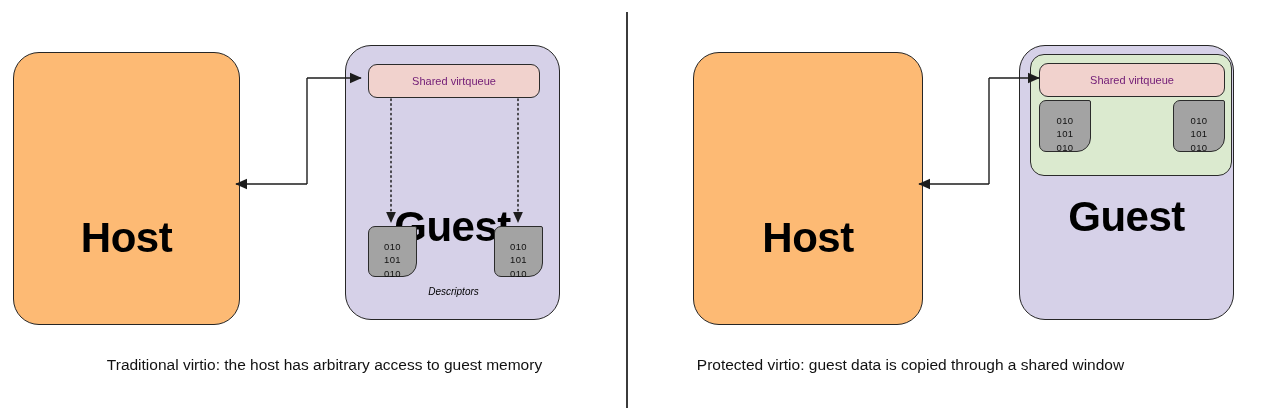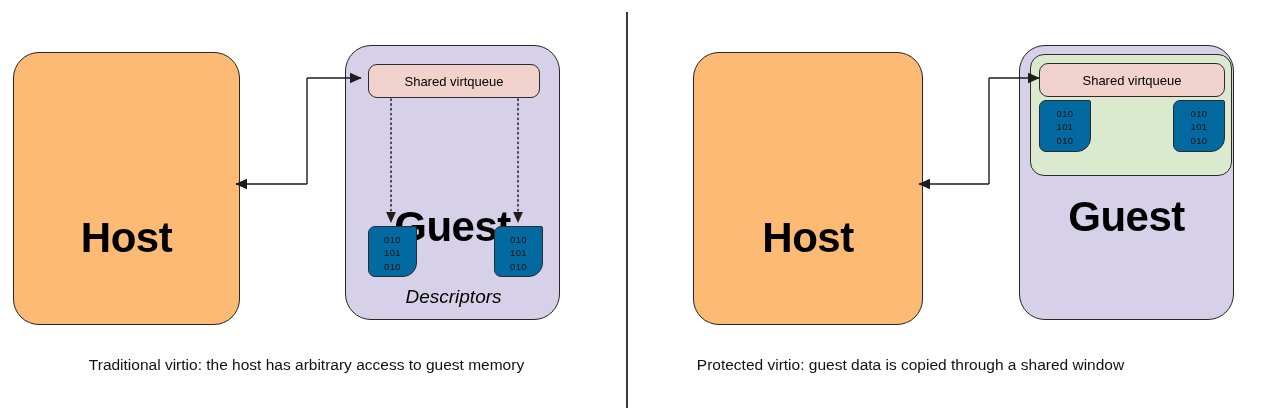--- a/index.html
+++ b/index.html
@@ -63,33 +63,33 @@
   
   .vq {
     position: absolute;
     box-sizing: border-box;
     background: #f1d2cd;
     border: 1.5px solid #2b2b2b;
     border-radius: 9px;
     display: flex;
     align-items: center;
     justify-content: center;
-    font-size: 13px;
-    color: #000000;
+    font-size: 11px;
+    color: #701a75;
     white-space: nowrap;
   }
 
   
   .descriptor {
     position: absolute;
     box-sizing: border-box;
-    background: #0369a1;
+    background: #a3a3a3;
     border: 1.5px solid #2b2b2b;
     border-radius: 7px 2px 14px 7px;
-    padding-top: 6px;
+    padding-top: 13px;
   }
   .descriptor .bits {
     font-size: 9.5px;
     line-height: 1.42;
     color: #111;
     text-align: center;
     letter-spacing: 0.3px;
   }
 
   
@@ -98,21 +98,21 @@
     box-sizing: border-box;
     background: #dbeacf;
     border: 1.5px solid #2b2b2b;
     border-radius: 14px;
   }
 
   
   .descriptors-label {
     position: absolute;
     font-style: italic;
-    font-size: 19px;
+    font-size: 10px;
     text-align: center;
     color: #000;
     white-space: nowrap;
   }
 
   
   .caption {
     position: absolute;
     font-size: 15.5px;
     color: #111;
@@ -152,21 +152,21 @@
 
     <div class="descriptor" style="left:148px; top:180px; width:49px; height:51px;">
       <div class="bits">010</div>
       <div class="bits">101</div>
       <div class="bits">010</div>
     </div>
 
     <div class="descriptors-label" style="left:0px; top:240px; width:215px;">Descriptors</div>
   </div>
 
-  <div class="caption" style="left:0px; top:356px; width:613px;">Traditional virtio: the host has arbitrary access to guest memory</div>
+  <div class="caption" style="left:0px; top:356px; width:613px;padding-left:18px;">Traditional virtio: the host has arbitrary access to guest memory</div>
 
   <div class="divider"></div>
 
   <div class="box box-host" style="left:693px; top:52px; width:230px; height:273px;">
     <div class="box-title" style="top:164px;">Host</div>
   </div>
 
   <div class="box box-guest" style="left:1019px; top:45px; width:215px; height:275px;">
 
     <div class="box-title" style="top:150px;">Guest</div>

